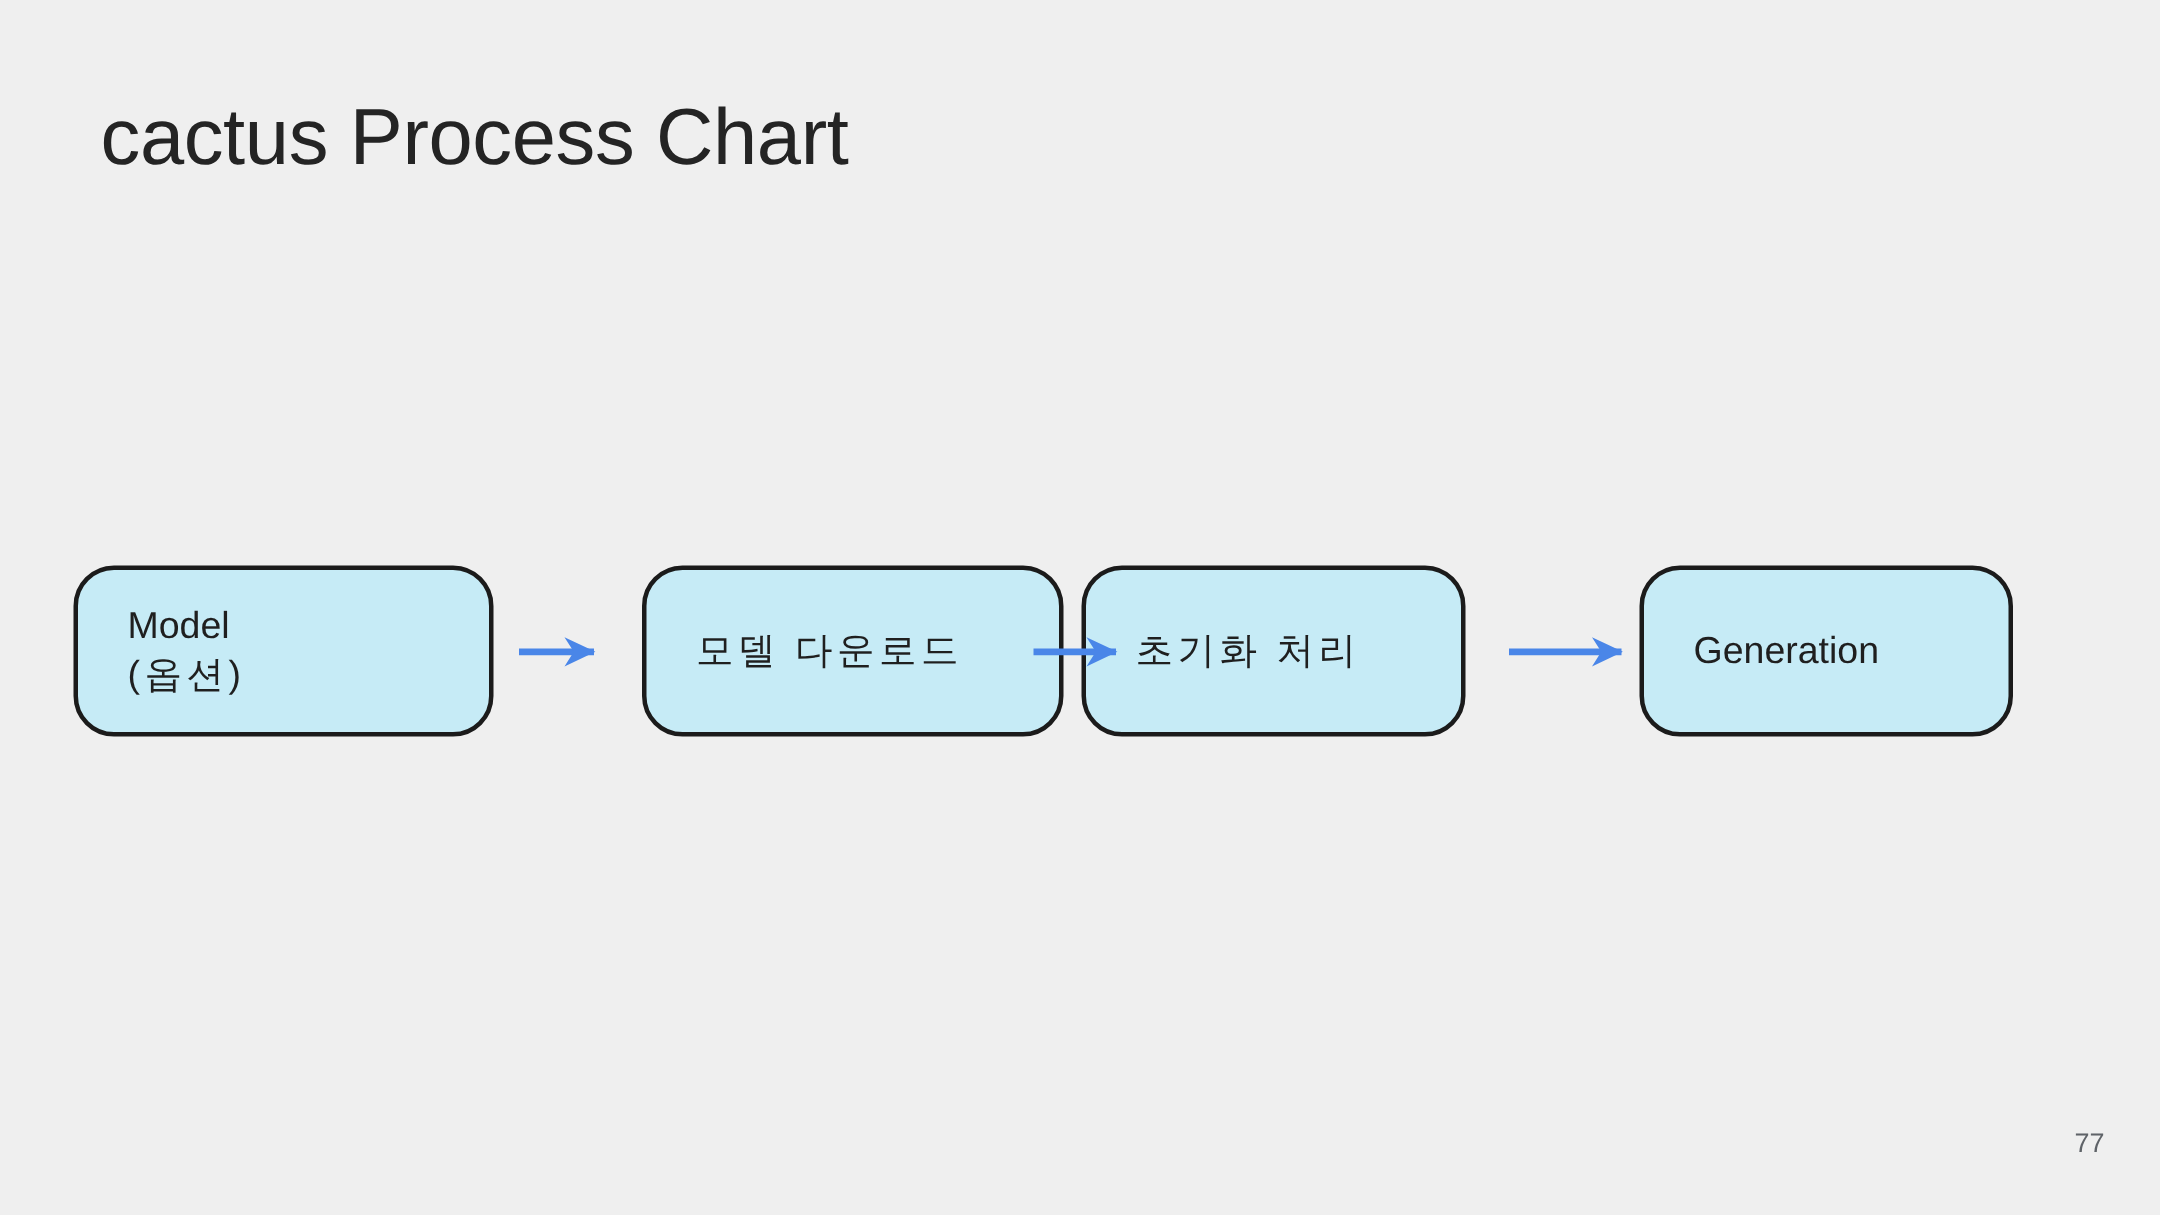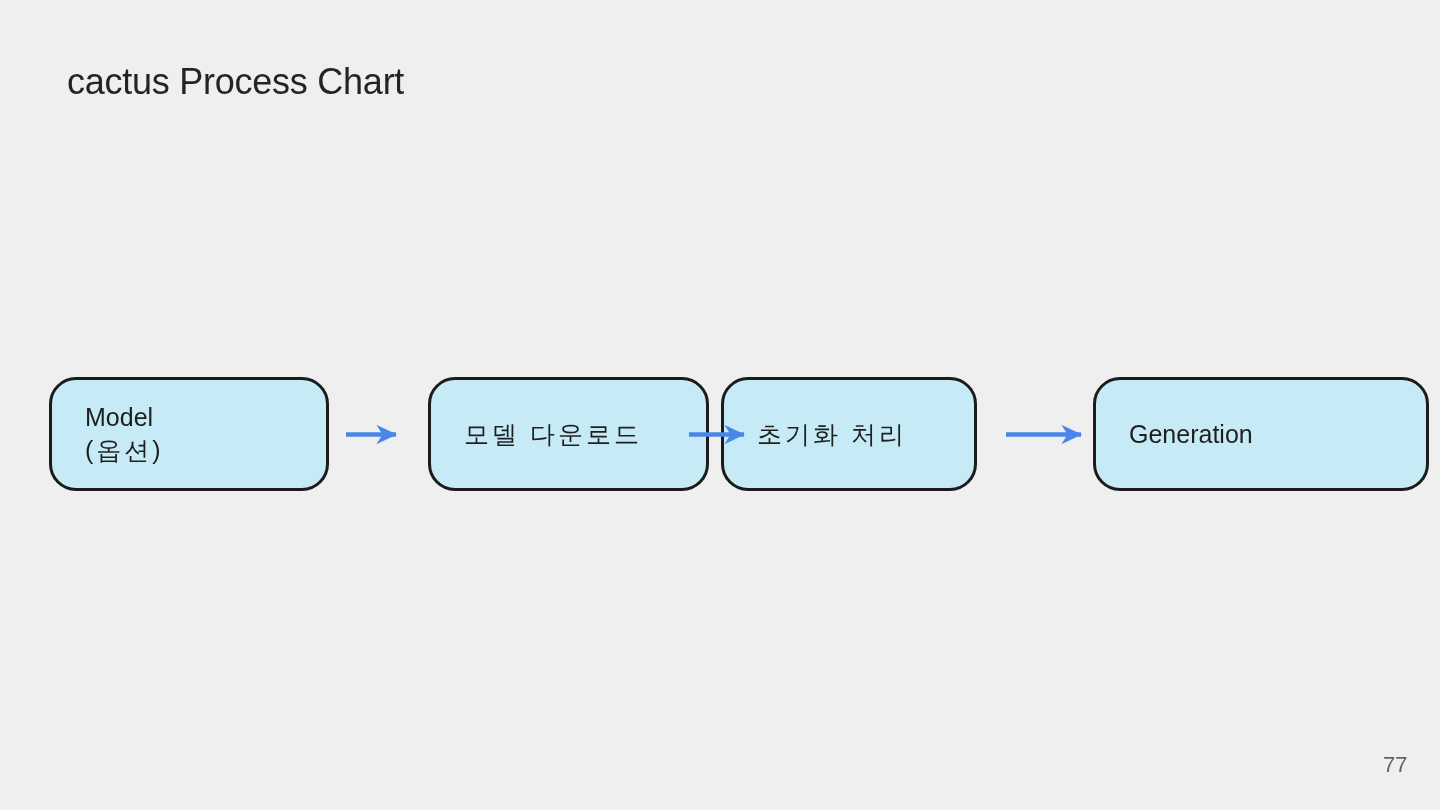--- a/index.html
+++ b/index.html
@@ -22,21 +22,21 @@
     width: 1440px;
     height: 810px;
     background: var(--background);
     overflow: hidden;
   }
   .title {
     position: absolute;
     left: 67px;
     top: 61px;
     margin: 0;
-    font-size: 36px;
+    font-size: 53px;
     font-weight: 400;
     letter-spacing: -0.25px;
     color: var(--title-text);
     white-space: nowrap;
   }
   .node {
     position: absolute;
     top: 377px;
     height: 114px;
     background: var(--node-fill);
@@ -48,37 +48,37 @@
     align-items: flex-start;
     padding: 0 10px 0 33px;
     color: var(--node-text);
     font-size: 25px;
     line-height: 33px;
     white-space: nowrap;
   }
   .node-1 { left: 49px;   width: 280px; }
   .node-2 { left: 408px;  width: 281px; margin-left: 20px; }
   .node-3 { left: 721px;  width: 256px; }
-  .node-4 { left: 1093px; width: 336px; }
+  .node-4 { left: 1093px; width: 249px; }
   .line.en { font-weight: 500; }
   .line.ko { letter-spacing: 3px; }
   .arrows {
     position: absolute;
     left: 0; top: 0;
     width: 1440px;
     height: 810px;
     pointer-events: none;
   }
   .connector { stroke: var(--arrow); stroke-width: 4.5; }
   #arrowhead path { fill: var(--arrow); }
   .page-number {
     position: absolute;
     left: 1383px;
     top: 752px;
-    font-size: 22px;
+    font-size: 18px;
     color: var(--page-number-text);
   }
 </style>
 </head>
 <body>
 
 <div class="slide">
 
   <h1 class="title">cactus Process Chart</h1>
 

